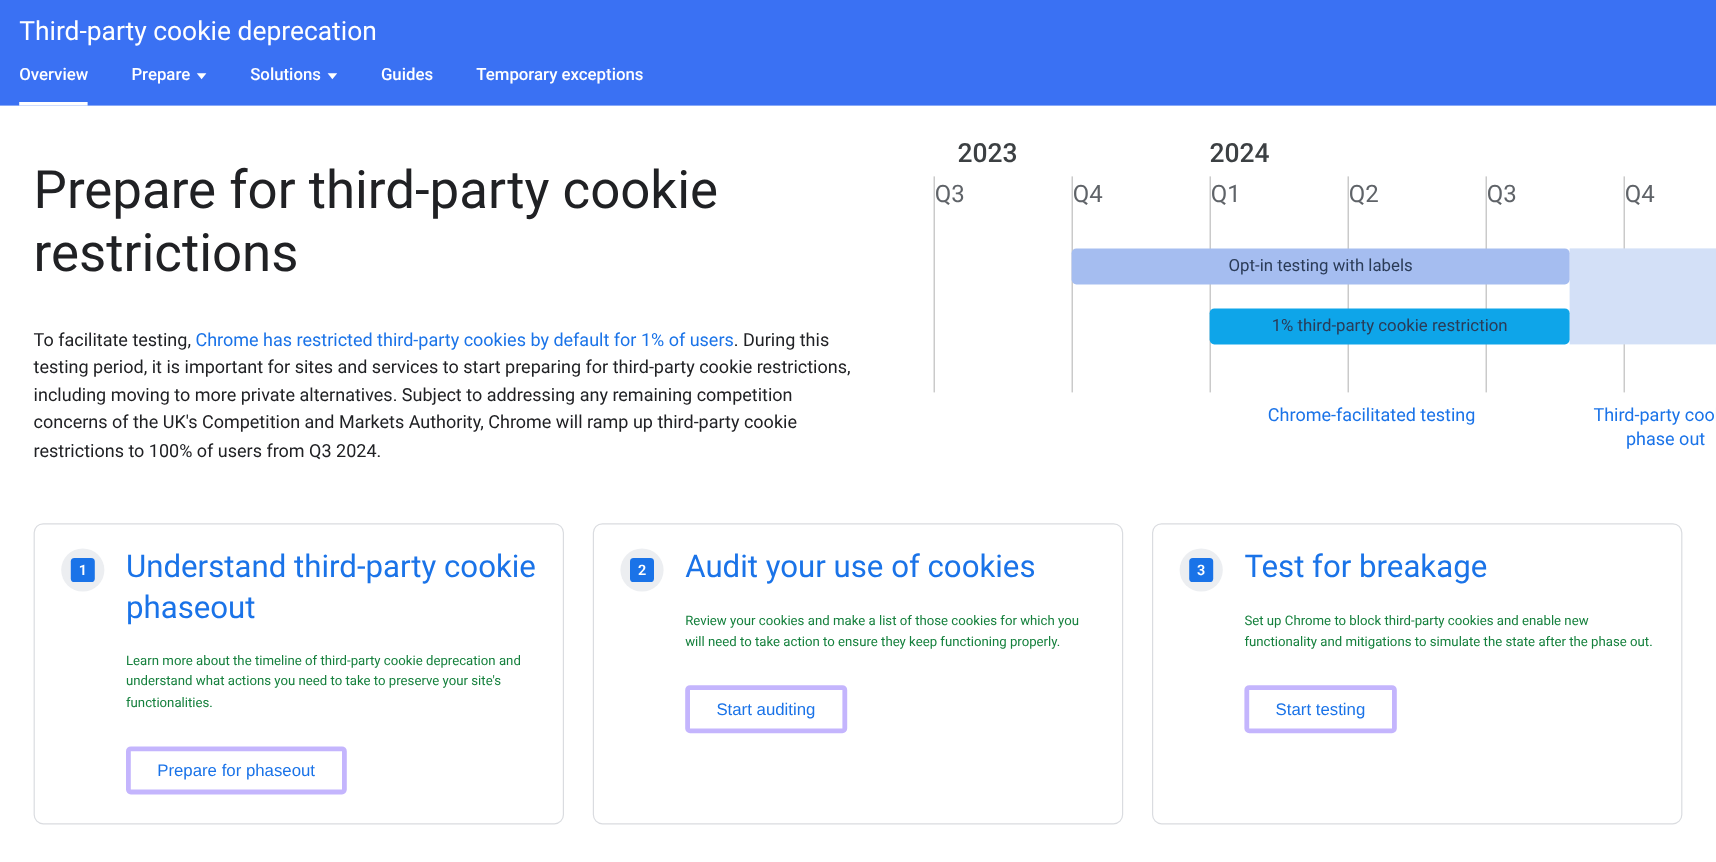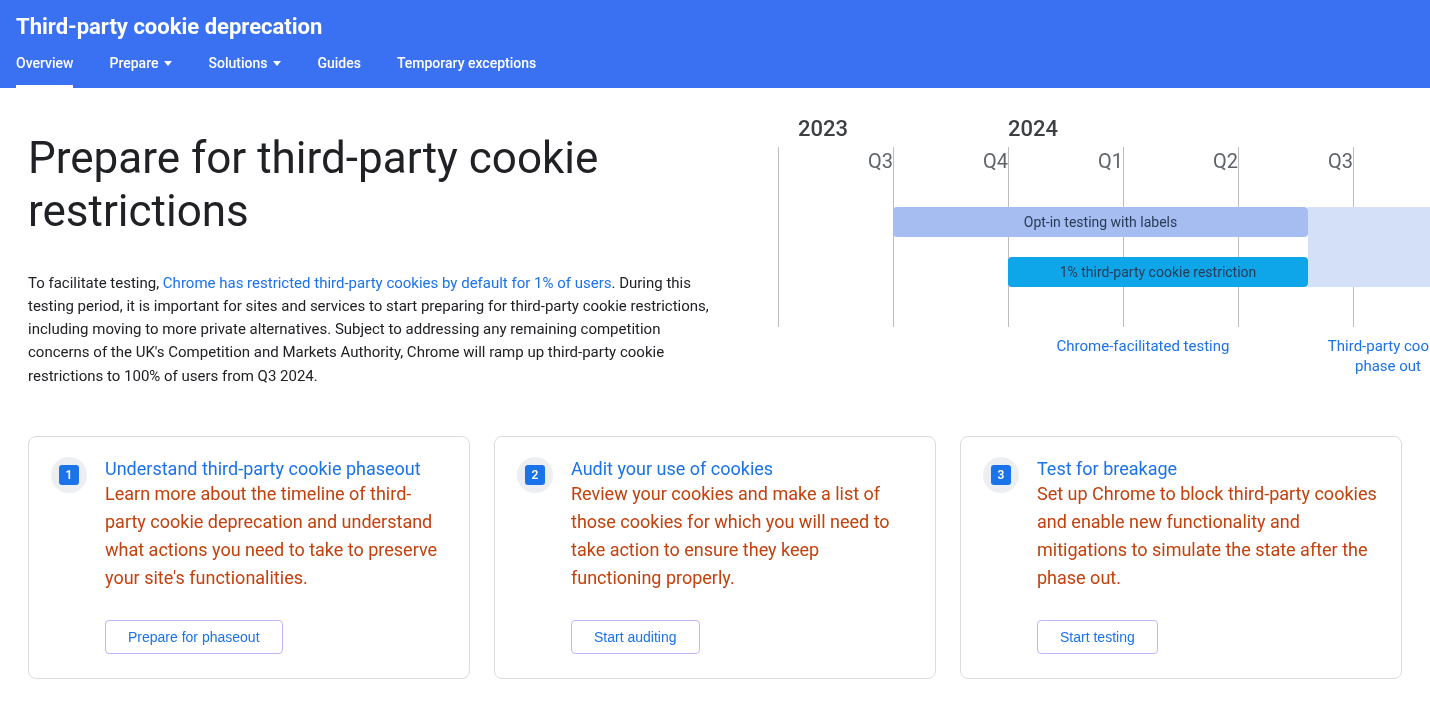--- a/index.html
+++ b/index.html
@@ -10,21 +10,21 @@
     width: 1430px;
   }
 
   .top-bar {
     background: #3a71f3;
     color: #fff;
     padding: 14px 16px 0 16px;
   }
   .site-title {
     font-size: 22px;
-    font-weight: 700;
+    font-weight: 400;
     padding-bottom: 10px;
   }
   .nav-row {
     display: flex;
     gap: 36px;
     padding-top: 6px;
   }
   .nav-item {
     color: #fff;
     font-size: 14px;
@@ -99,21 +99,21 @@
     width: 115px;
     border-left: 1px solid #bdbdbd;
     height: 180px;
     position: relative;
   }
   .q:last-child { border-right: 1px solid #bdbdbd; }
   .q-label {
     position: absolute;
     top: 2px;
     left: 0; right: 0;
-    text-align: right;
+    text-align: left;
     font-size: 20px;
     color: #5f6368;
   }
   .bar {
     position: absolute;
     height: 30px;
     border-radius: 4px;
     display: flex;
     align-items: center;
     justify-content: center;
@@ -179,34 +179,34 @@
     color: #fff;
     font-size: 12px;
     font-weight: 600;
     display: flex;
     align-items: center;
     justify-content: center;
   }
   .card-body { flex: 1; }
   .card h3 {
     color: #1a73e8;
-    font-size: 18px;
+    font-size: 26px;
     font-weight: 400;
     line-height: 1.3;
-    margin-bottom: 0;
+    margin-bottom: 18px;
     cursor: pointer;
   }
   .card p {
-    font-size: 18px;
+    font-size: 11px;
     line-height: 1.55;
-    color: #c2410c;
+    color: #15803d;
     margin-bottom: 28px;
   }
   .card-btn {
-    border: 1px solid #c4b5fd;
+    border: 4px solid #c4b5fd;
     background: #fff;
     color: #1a73e8;
     font-size: 14px;
     font-weight: 500;
     padding: 8px 22px;
     border-radius: 4px;
     cursor: pointer;
   }
 </style>
 </head>

